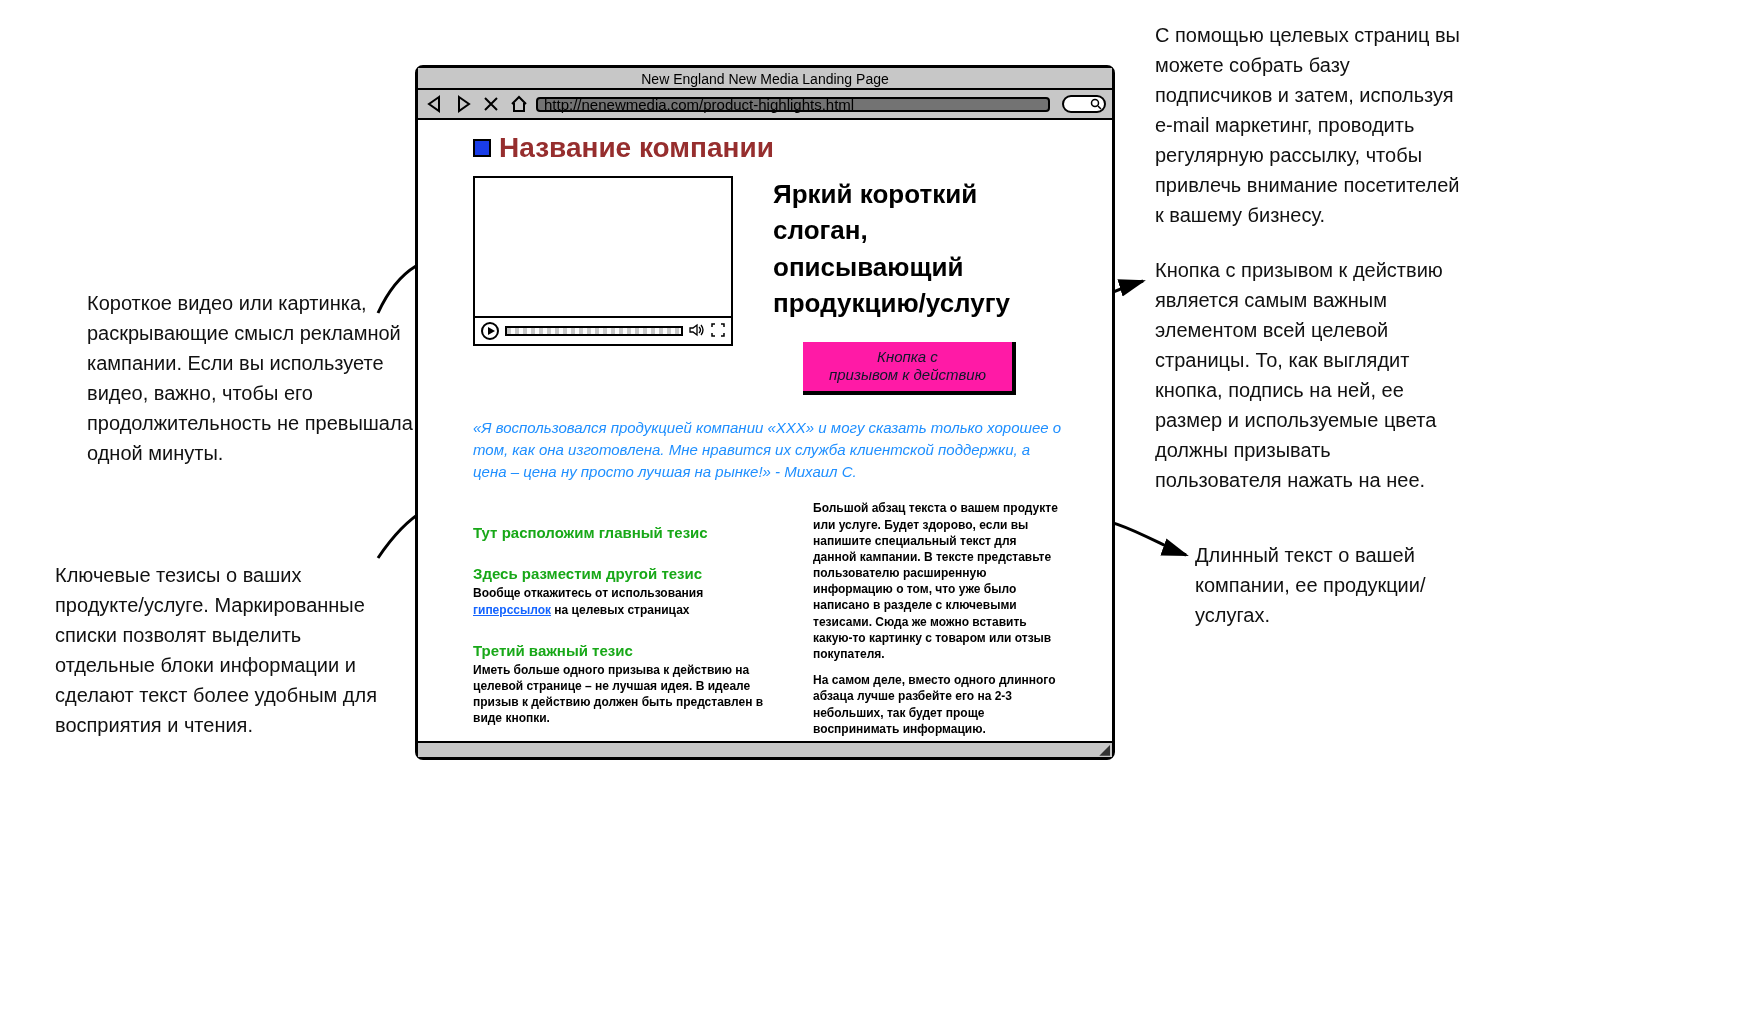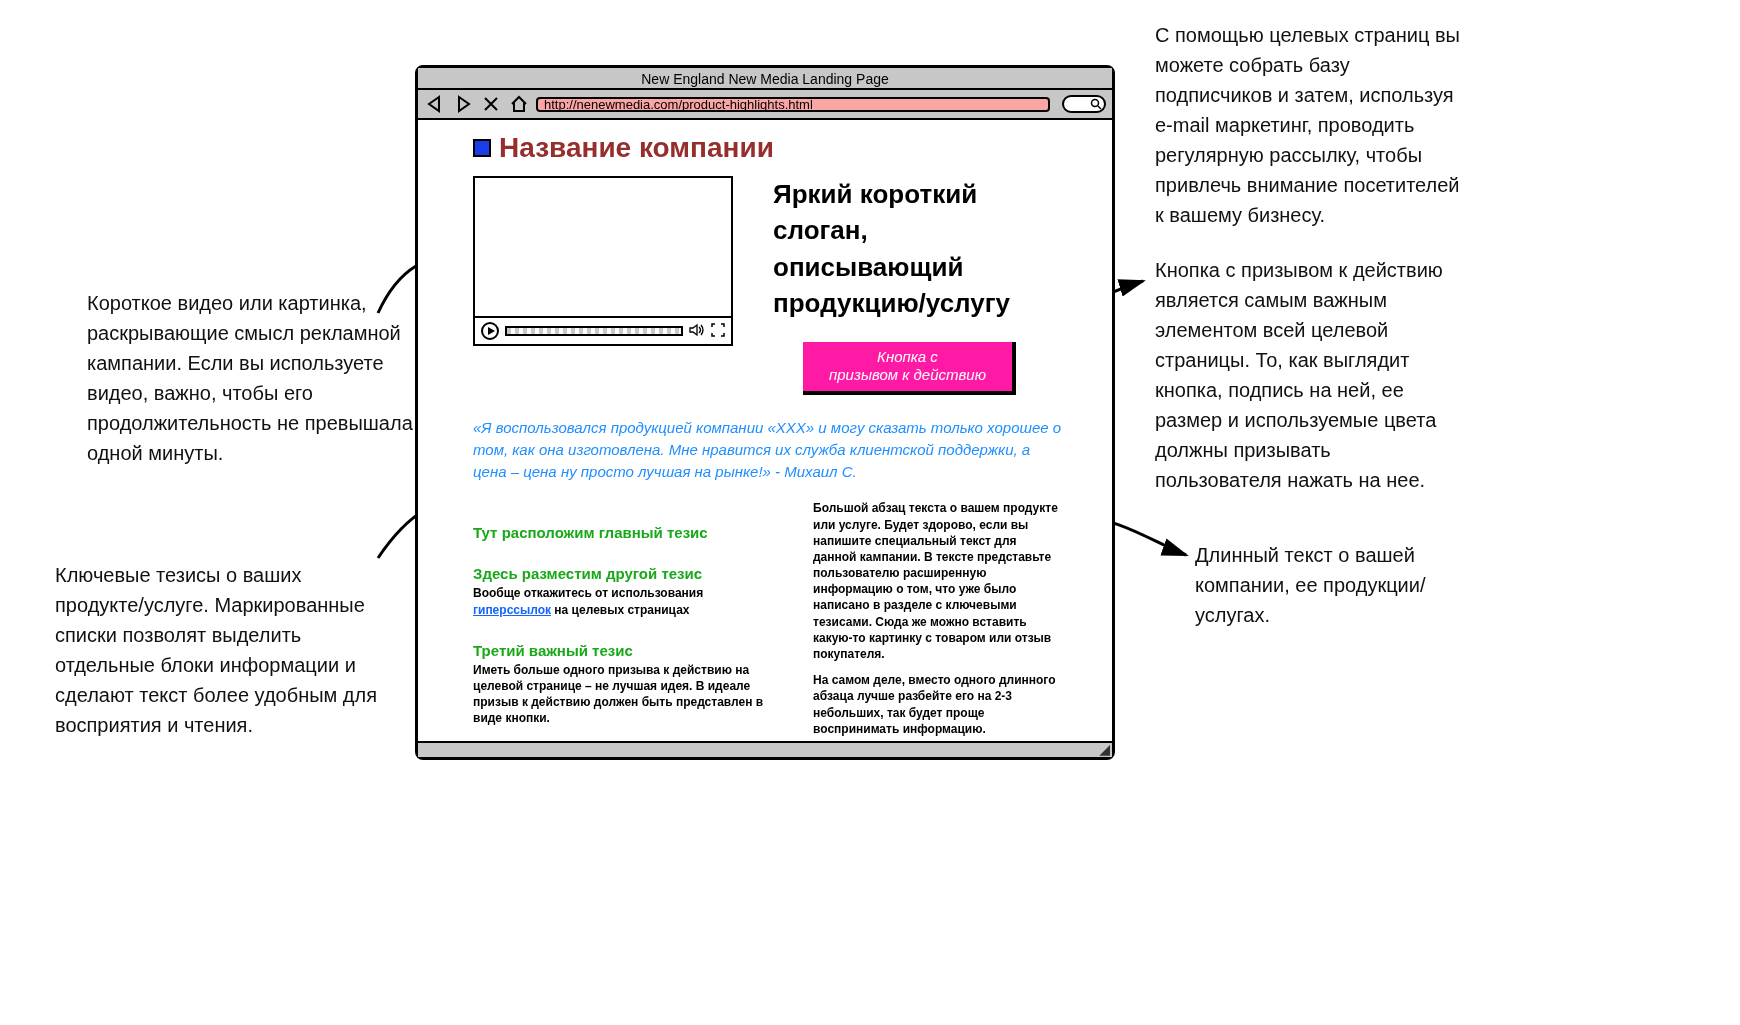--- a/index.html
+++ b/index.html
@@ -53,23 +53,23 @@
   }
   .tb-btn {
     width: 22px; height: 22px;
     display: inline-flex; align-items: center; justify-content: center;
   }
   .urlbar {
     flex: 1;
     height: 15px;
     border: 2px solid #000;
     border-radius: 4px;
-    background: #fca5a5;
+    background: #737373;
     font-family: "Comic Sans MS", cursive, sans-serif;
-    font-size: 13px;
+    font-size: 15px;
     padding: 0 6px;
     display: flex; align-items: center;
   }
   .search-pill {
     width: 44px; height: 18px;
     border: 2px solid #000;
     border-radius: 10px;
     background: #fff;
     margin-left: 6px;
     display: flex; align-items: center; justify-content: flex-end;
@@ -144,21 +144,21 @@
   .slogan {
     color: #000000;
     font-size: 26px;
     font-weight: 600;
     line-height: 1.4;
     margin-bottom: 20px;
   }
   .cta {
     display: inline-block;
     background: #ff1aa6;
-    color: #ffffff;
+    color: #0f172a;
     font-style: italic;
     font-size: 15px;
     text-align: center;
     padding: 6px 26px;
     border-right: 4px solid #000;
     border-bottom: 4px solid #000;
     margin-left: 30px;
     cursor: pointer;
     line-height: 1.25;
   }

